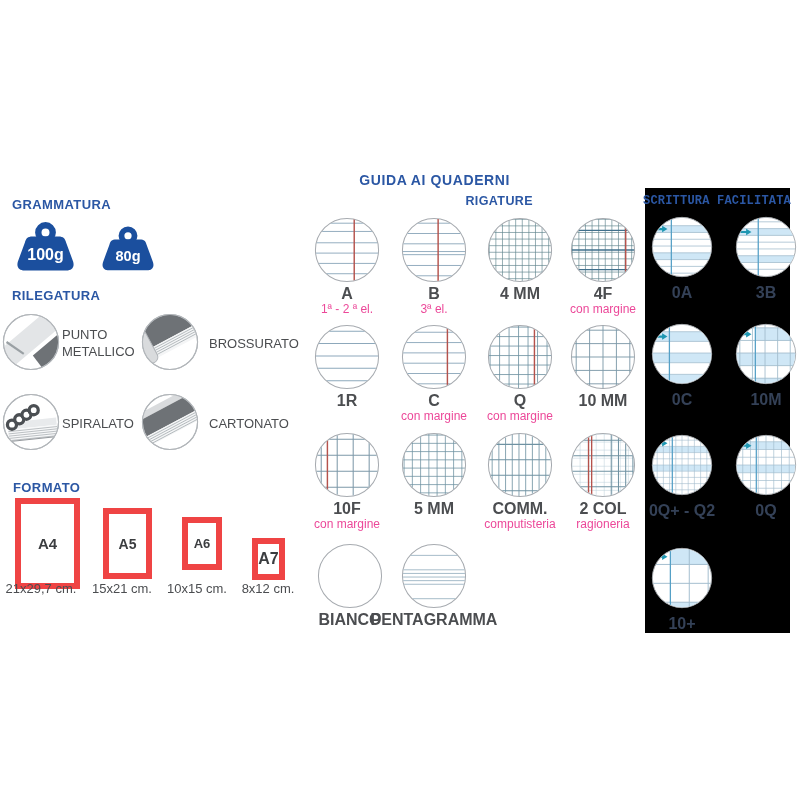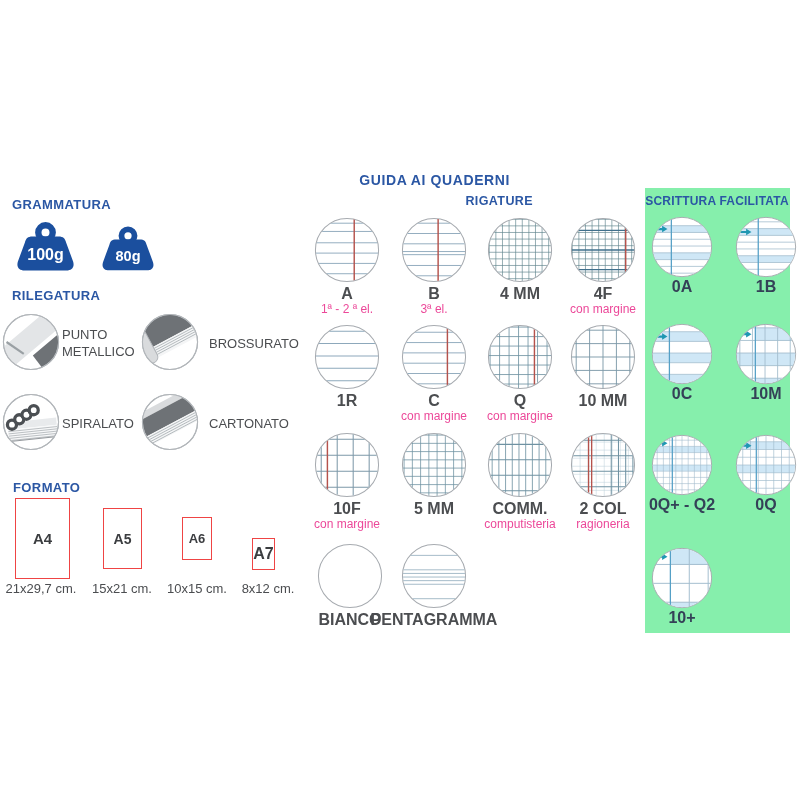--- a/index.html
+++ b/index.html
@@ -4,26 +4,26 @@
 <style>
   html,body{margin:0;padding:0;background:#fff;}
   body{width:800px;height:800px;position:relative;overflow:hidden;
        font-family:"Liberation Sans",sans-serif;}
   .abs{position:absolute;}
   .hdr{color:#2b57a4;font-weight:700;font-size:13px;letter-spacing:.4px;}
   .title{color:#2b57a4;font-weight:700;font-size:14px;letter-spacing:.6px;text-align:right;}
   .cell{position:absolute;display:flex;flex-direction:column;align-items:center;}
   .rl-main{font-weight:700;font-size:16px;color:#4b4d50;margin-top:2px;white-space:nowrap;}
   .rl-sub{font-size:12px;color:#ec4899;line-height:1.15;white-space:nowrap;}
-  .sf-label{font-weight:700;font-size:16px;color:#344157;white-space:nowrap;}
+  .sf-label{font-weight:700;font-size:16px;color:#344157;margin-top:6px;white-space:nowrap;}
   .bind-label{position:absolute;font-size:13px;color:#4b4d50;line-height:1.3;font-weight:400;}
-  .fmt-rect{position:absolute;border:1px solid #ef4444;display:flex;align-items:center;
+  .fmt-rect{position:absolute;border:6px solid #ef4444;display:flex;align-items:center;
             justify-content:center;font-weight:700;color:#3b3d40;background:#fff;}
   .fmt-size{position:absolute;font-size:13px;color:#4b4d50;text-align:center;white-space:nowrap;}
-  .panel{background:#86efac;}
+  .panel{background:#000000;font-family:Liberation Mono, monospace;}
   .sf-hdr{position:absolute;top:6px;left:-6px;width:156px;text-align:center;font-size:12px;letter-spacing:.2px;}
 </style>
 </head>
 <body>
 
 <div>
 
   <div class="hdr abs" style="left:12px;top:197px">GRAMMATURA</div>
   <div id="weights">
       <div class="abs" style="left:13px;top:222px"><svg width="65" height="50" viewBox="0 0 64 50">
@@ -548,21 +548,21 @@
             <line x1="-2" y1="27" x2="66" y2="27" stroke="#a2bccd" stroke-width="0.8"></line>
             <line x1="-2" y1="34" x2="66" y2="34" stroke="#a2bccd" stroke-width="0.8"></line>
             <line x1="-2" y1="41" x2="66" y2="41" stroke="#a2bccd" stroke-width="0.8"></line>
             <line x1="-2" y1="48" x2="66" y2="48" stroke="#a2bccd" stroke-width="0.8"></line>
             <line x1="-2" y1="55" x2="66" y2="55" stroke="#a2bccd" stroke-width="0.8"></line>
             <line x1="24" y1="-2" x2="24" y2="66" stroke="#55a0c6" stroke-width="1.3"></line>
             <line x1="4.5" y1="16.5" x2="12.5" y2="16.5" stroke="#1f97b2" stroke-width="2.2"></line>
             <path d="M11.5 13.1 L17 16.5 L11.5 19.9 Z" fill="#1f97b2"></path>
           </g>
         </svg>
-        <div class="sf-label">1B</div>
+        <div class="sf-label">3B</div>
       </div>
       <div class="cell" style="left:627px;top:323px;width:110px">
         <svg width="62" height="62" viewBox="0 0 64 64">
           <defs>
             <clipPath id="k21">
               <circle cx="32" cy="32" r="30.2"></circle>
             </clipPath>
           </defs>
           <circle cx="32" cy="32" r="30.6" fill="#fff" stroke="#a7abb0" stroke-width="1"></circle>
           <g clip-path="url(#k21)">

